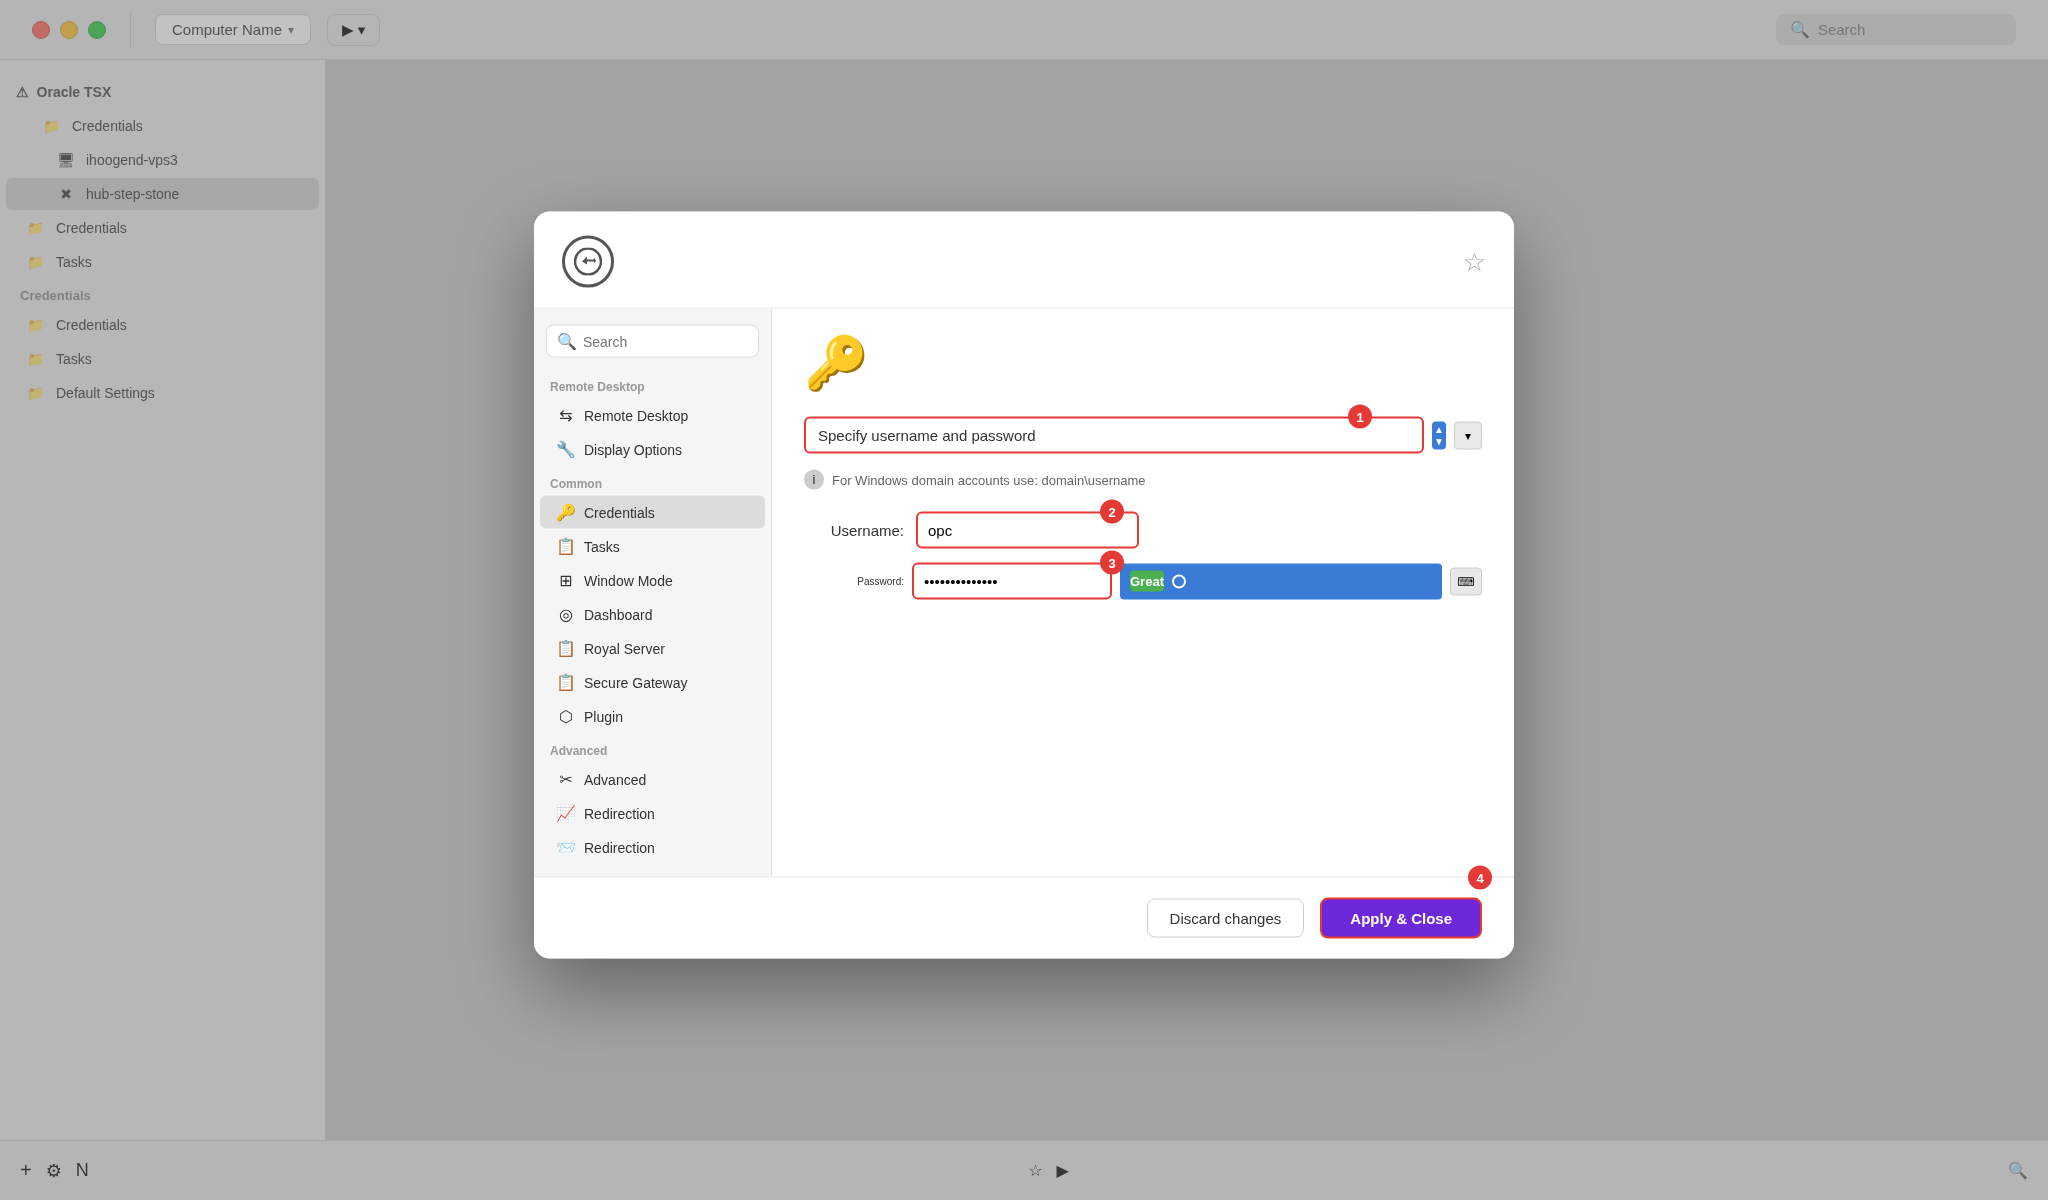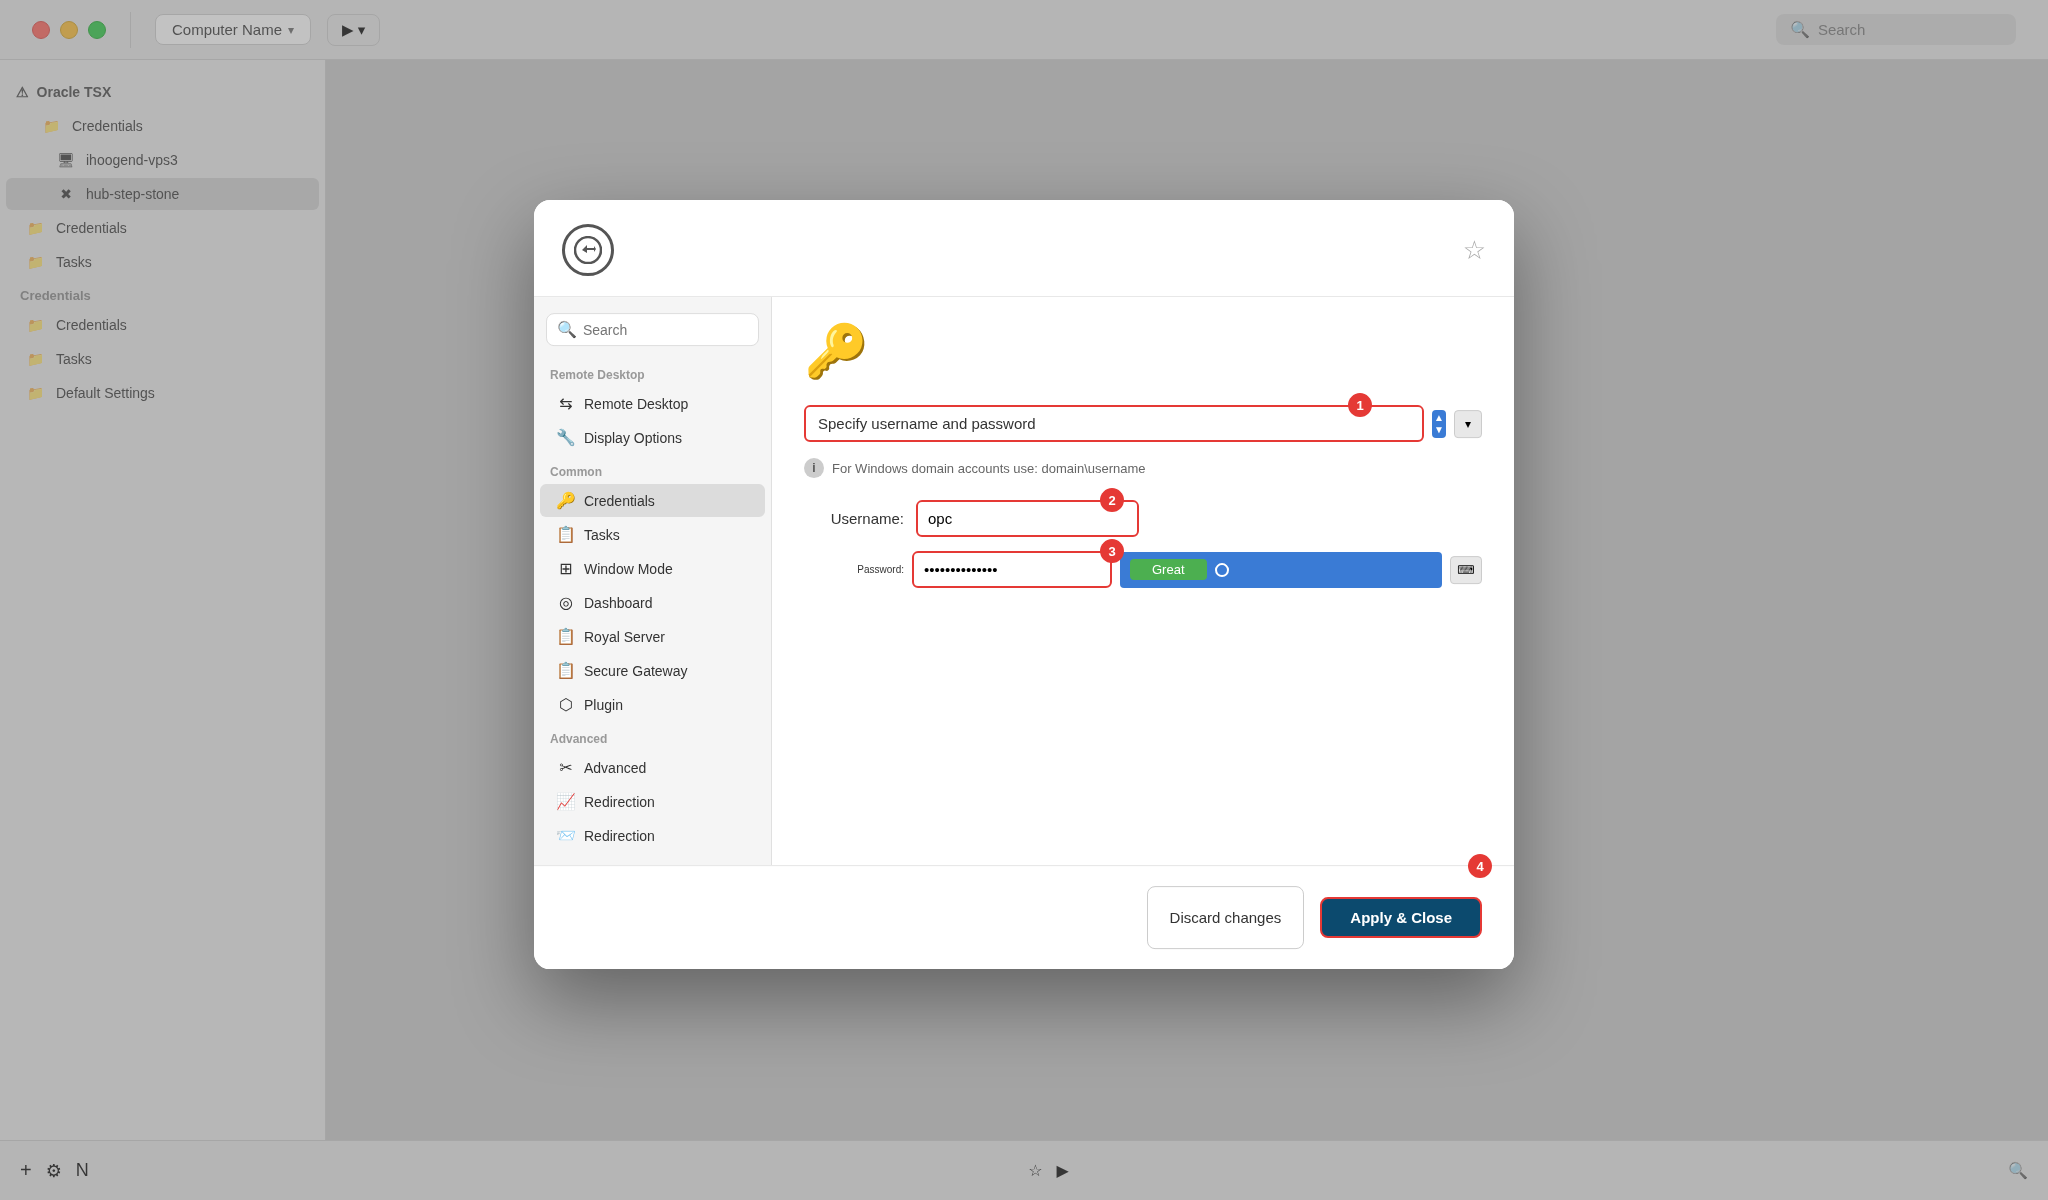--- a/index.html
+++ b/index.html
@@ -413,23 +413,23 @@
       background: #3a7bd5;
       border-radius: 4px;
       display: flex;
       align-items: center;
       padding: 0 10px;
     }
     .pw-strength-label {
       background: #4caf50;
       color: white;
       border-radius: 4px;
-      padding: 3px 22px;
+      padding: 3px 0;
       font-size: 13px;
-      font-weight: 400;
+      font-weight: 700;
     }
     .pw-dot {
       width: 14px; height: 14px;
       background: #3a7bd5;
       border: 2px solid white;
       border-radius: 50%;
       margin-left: 8px;
     }
     .pw-kbd {
       background: #e8e8e8;
@@ -461,27 +461,27 @@
       gap: 16px;
       padding: 20px 32px;
       border-top: 1px solid #e5e5e5;
       background: white;
       position: relative;
     }
     .btn-discard {
       background: white;
       border: 1px solid #ccc;
       border-radius: 8px;
-      padding: 22px 22px;
+      padding: 10px 22px;
       font-size: 15px;
       cursor: pointer;
       color: #333;
     }
     .btn-apply {
-      background: #0c4a6e;
+      background: #6d28d9;
       border: 2px solid #e53935;
       border-radius: 8px;
       padding: 10px 28px;
       font-size: 15px;
       font-weight: 600;
       cursor: pointer;
       color: white;
     }
     .footer-badge {
       position: absolute;

